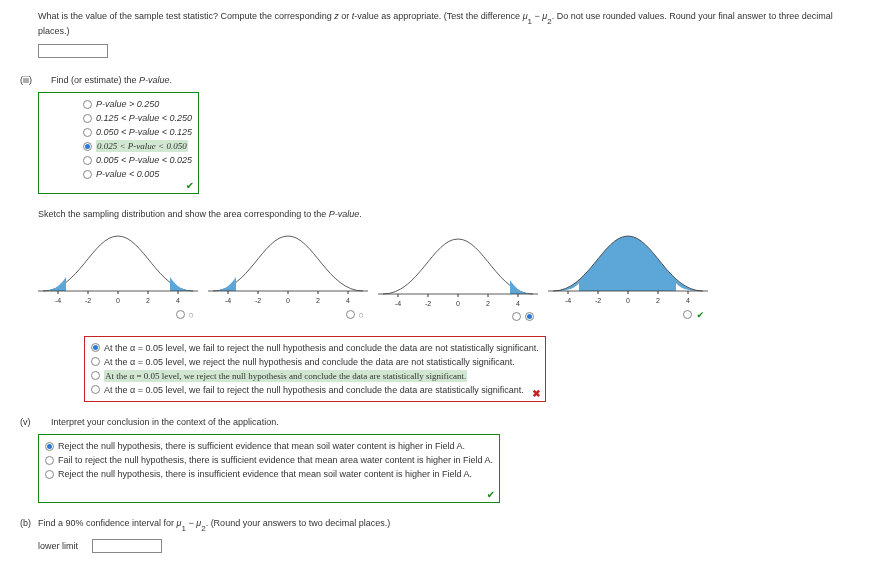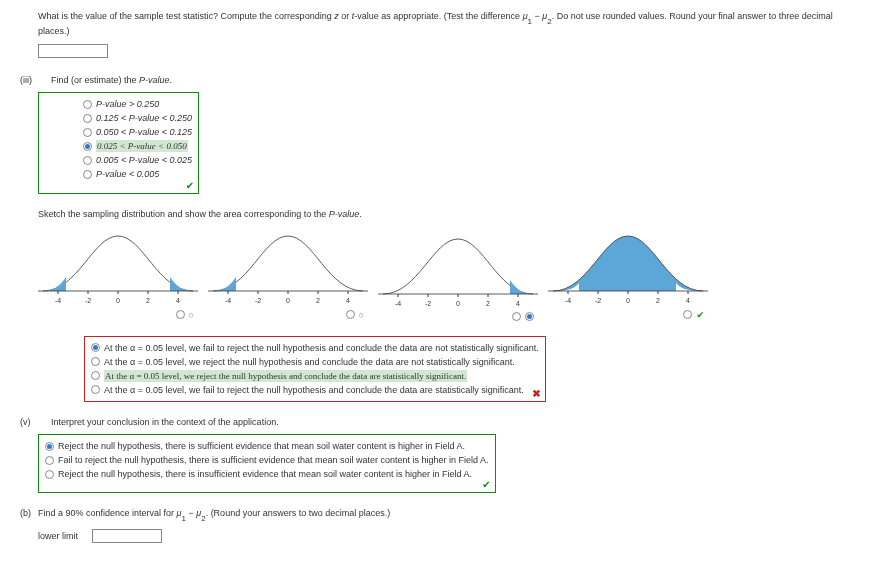--- a/index.html
+++ b/index.html
@@ -212,28 +212,28 @@
     <div class="row">
         <span class="radio"></span>
         <span>At the α = 0.05 level, we fail to reject the null hypothesis and conclude the data are statistically significant.</span>
       </div>
     <span class="mini-cross">✖</span>
   </div>
 </div>
 
 <div class="section indent">
   <div class="prompt"><span class="part-label">(v)</span><span>Interpret your conclusion in the context of the application.</span></div>
-  <div class="option-box green-border" style="padding-bottom:11px; max-width:480px;">
+  <div class="option-box green-border" style="padding-bottom:21px; max-width:480px;">
     <div class="row">
         <span class="radio filled"></span>
         <span>Reject the null hypothesis, there is sufficient evidence that mean soil water content is higher in Field A.</span>
       </div>
     <div class="row">
         <span class="radio"></span>
-        <span>Fail to reject the null hypothesis, there is sufficient evidence that mean soil water content is higher in Field A.</span>
+        <span>Fail to reject the null hypothesis, there is sufficient evidence that mean area water content is higher in Field A.</span>
       </div>
     <div class="row">
         <span class="radio"></span>
         <span>Reject the null hypothesis, there is insufficient evidence that mean soil water content is higher in Field A.</span>
       </div>
     <span class="mini-check">✔</span>
   </div>
 </div>
 
 <div class="section">

